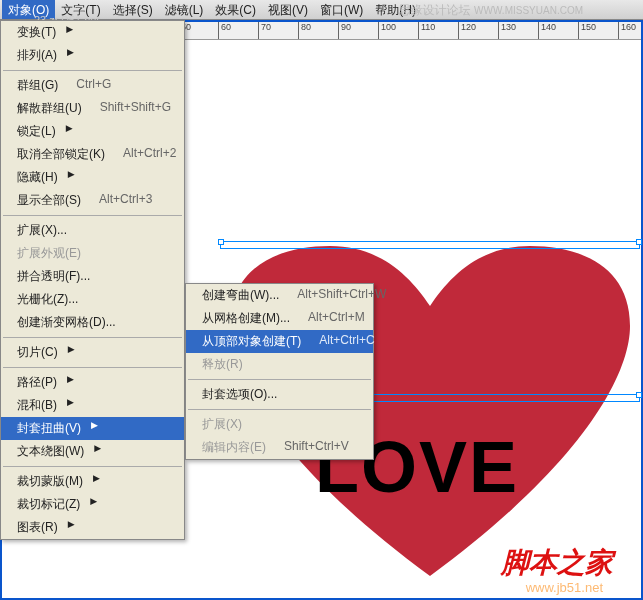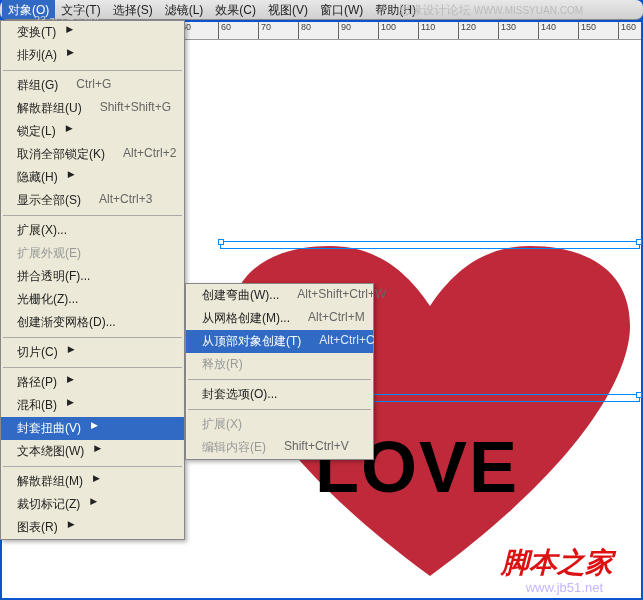--- a/index.html
+++ b/index.html
@@ -1,17 +1,17 @@
 <!DOCTYPE html>
 <html><head>
 <meta charset="utf-8">
 <style>
 * { margin: 0; padding: 0; box-sizing: border-box; font-family: "SimSun", sans-serif; font-size: 12px; }
 body { background: #0a55cc; width: 643px; height: 600px; overflow: hidden; position: relative; }
-.menubar { background: linear-gradient(#e8e8e8, #d0d0d0); height: 20px; display: flex; padding-left: 2px; border-bottom: 1px solid #888; border-radius: 7px; }
+.menubar { background: linear-gradient(#e8e8e8, #d0d0d0); height: 20px; display: flex; padding-left: 2px; border-bottom: 1px solid #888; }
 .menubar-item { padding: 2px 6px; color: #222; }
 .menubar-item.active { background: #316ac5; color: #fff; }
 .panel { background: #fff; position: absolute; top: 22px; left: 2px; right: 2px; bottom: 2px; }
 .ruler-h { position: absolute; top: 22px; left: 178px; right: 2px; height: 18px; background: #f0f0f0; display: flex; overflow: hidden; border-bottom: 1px solid #999; }
 .ruler-tick { flex: 0 0 40px; border-left: 1px solid #666; font-size: 9px; color: #444; padding-left: 2px; }
 .canvas { position: absolute; top: 46px; left: 180px; width: 460px; height: 520px; background: #fff; }
 .heart { position: absolute; left: 50px; top: 200px; width: 400px; height: 330px; }
 .heart svg { width: 100%; height: 100%; }
 .love-text { position: absolute; left: 135px; top: 380px; font-family: Impact, sans-serif; font-size: 72px; font-weight: 900; color: #000; letter-spacing: 2px; }
 .sel-box { position: absolute; border: 1px solid #08f; }
@@ -19,21 +19,21 @@
 .menu { position: absolute; background: #ece9d8; border: 1px solid #888; box-shadow: 2px 2px 4px rgba(0,0,0,.3); min-width: 180px; }
 .menu-item { display: flex; justify-content: flex-start; padding: 3px 8px 3px 16px; color: #222; white-space: nowrap; }
 .menu-item.hl { background: #316ac5; color: #fff; }
 .menu-item .sc { color: #666; margin-left: 18px; }
 .menu-item.hl .sc { color: #dfe9f8; }
 .menu-item.dis { color: #999; }
 .menu-item.arrow::after { content: '▶'; font-size: 9px; margin-left: 10px; }
 .menu-sep { height: 1px; background: #aaa; margin: 3px 2px; }
 .watermark-top { position: absolute; top: 2px; right: 60px; color: #bbb; font-size: 13px; }
 .watermark-bottom { position: absolute; bottom: 18px; right: 30px; color: #d11; font-family: "KaiTi", serif; font-size: 28px; font-weight: bold; font-style: italic; }
-.watermark-small { position: absolute; bottom: 5px; right: 40px; color: #c4b5fd; font-size: 13px; }
+.watermark-small { position: absolute; bottom: 5px; right: 40px; color: #fdba74; font-size: 13px; }
 .wmurl { position: absolute; color: #ccc; font-size: 11px; left: 34px; top: 14px; }
 </style>
 </head>
 <body>
 
 <div class="menubar">
   <div class="menubar-item active">对象(O)</div>
   <div class="menubar-item">文字(T)</div>
   <div class="menubar-item">选择(S)</div>
   <div class="menubar-item">滤镜(L)</div>
@@ -140,21 +140,21 @@
       <span>混和(B)</span>
     </div>
   <div class="menu-item arrow hl">
       <span>封套扭曲(V)</span>
     </div>
   <div class="menu-item arrow">
       <span>文本绕图(W)</span>
     </div>
   <div class="menu-sep"></div>
   <div class="menu-item arrow">
-      <span>解散群组(M)</span>
+      <span>裁切蒙版(M)</span>
     </div>
   <div class="menu-item arrow">
       <span>裁切标记(Z)</span>
     </div>
   <div class="menu-item arrow">
       <span>图表(R)</span>
     </div>
 </div>
 
 <div class="menu" style="top:283px;left:185px;width:189px">

